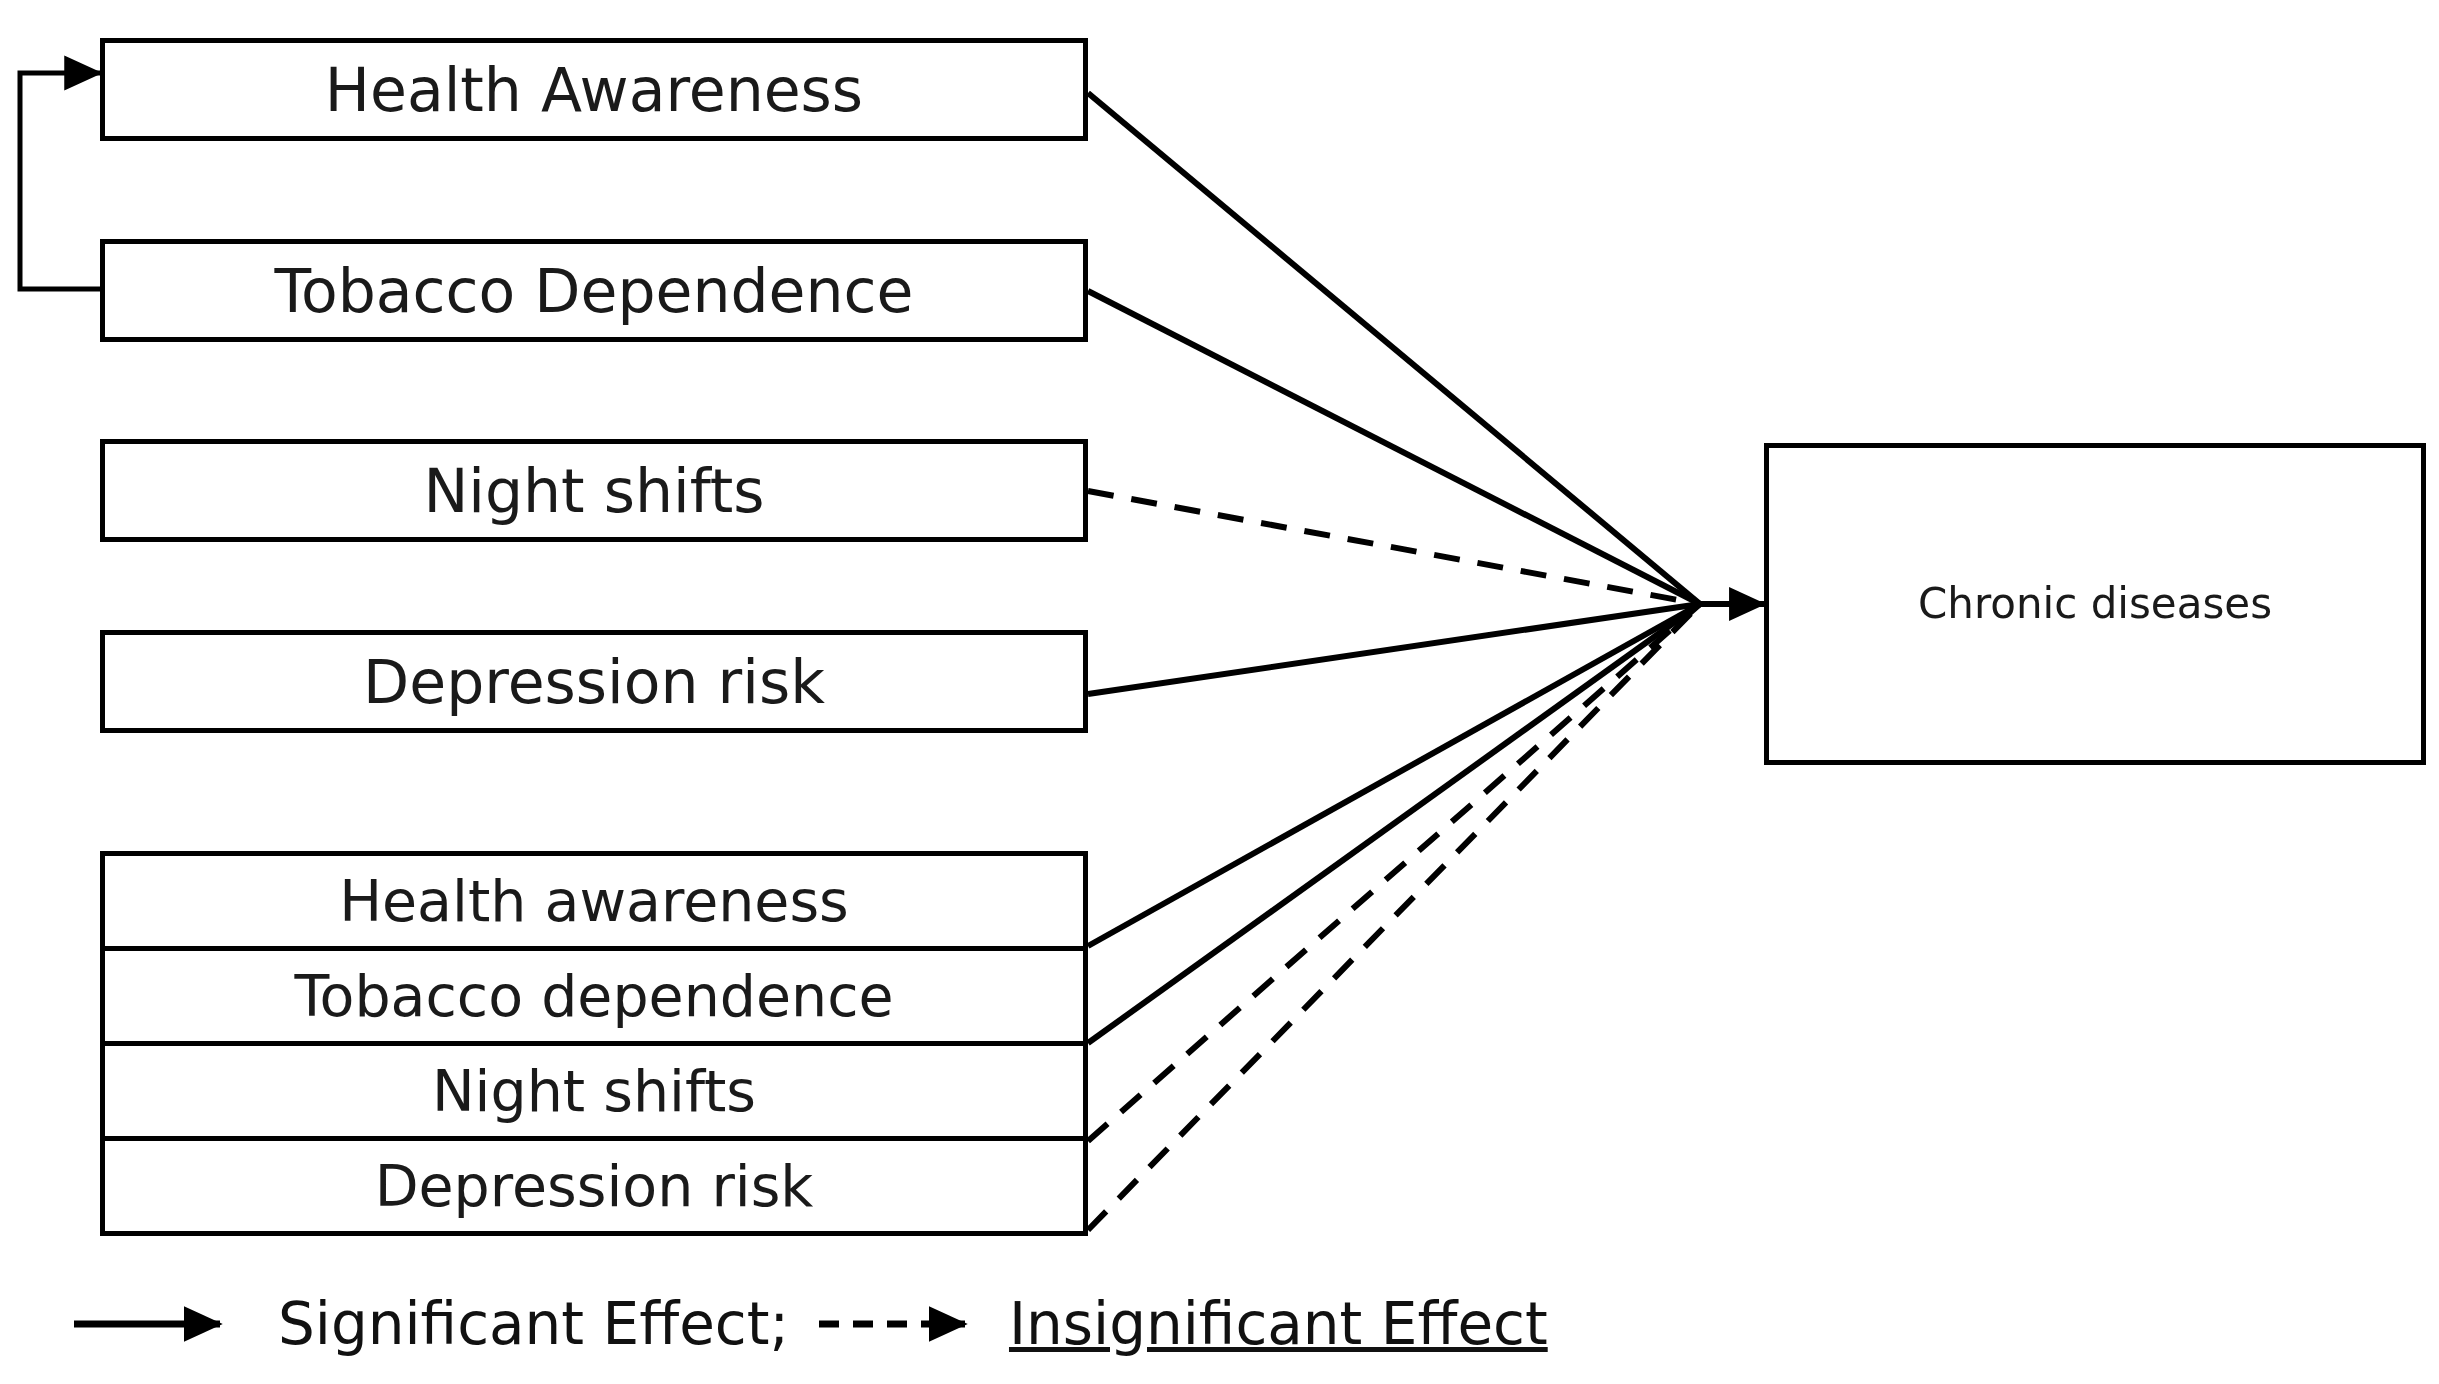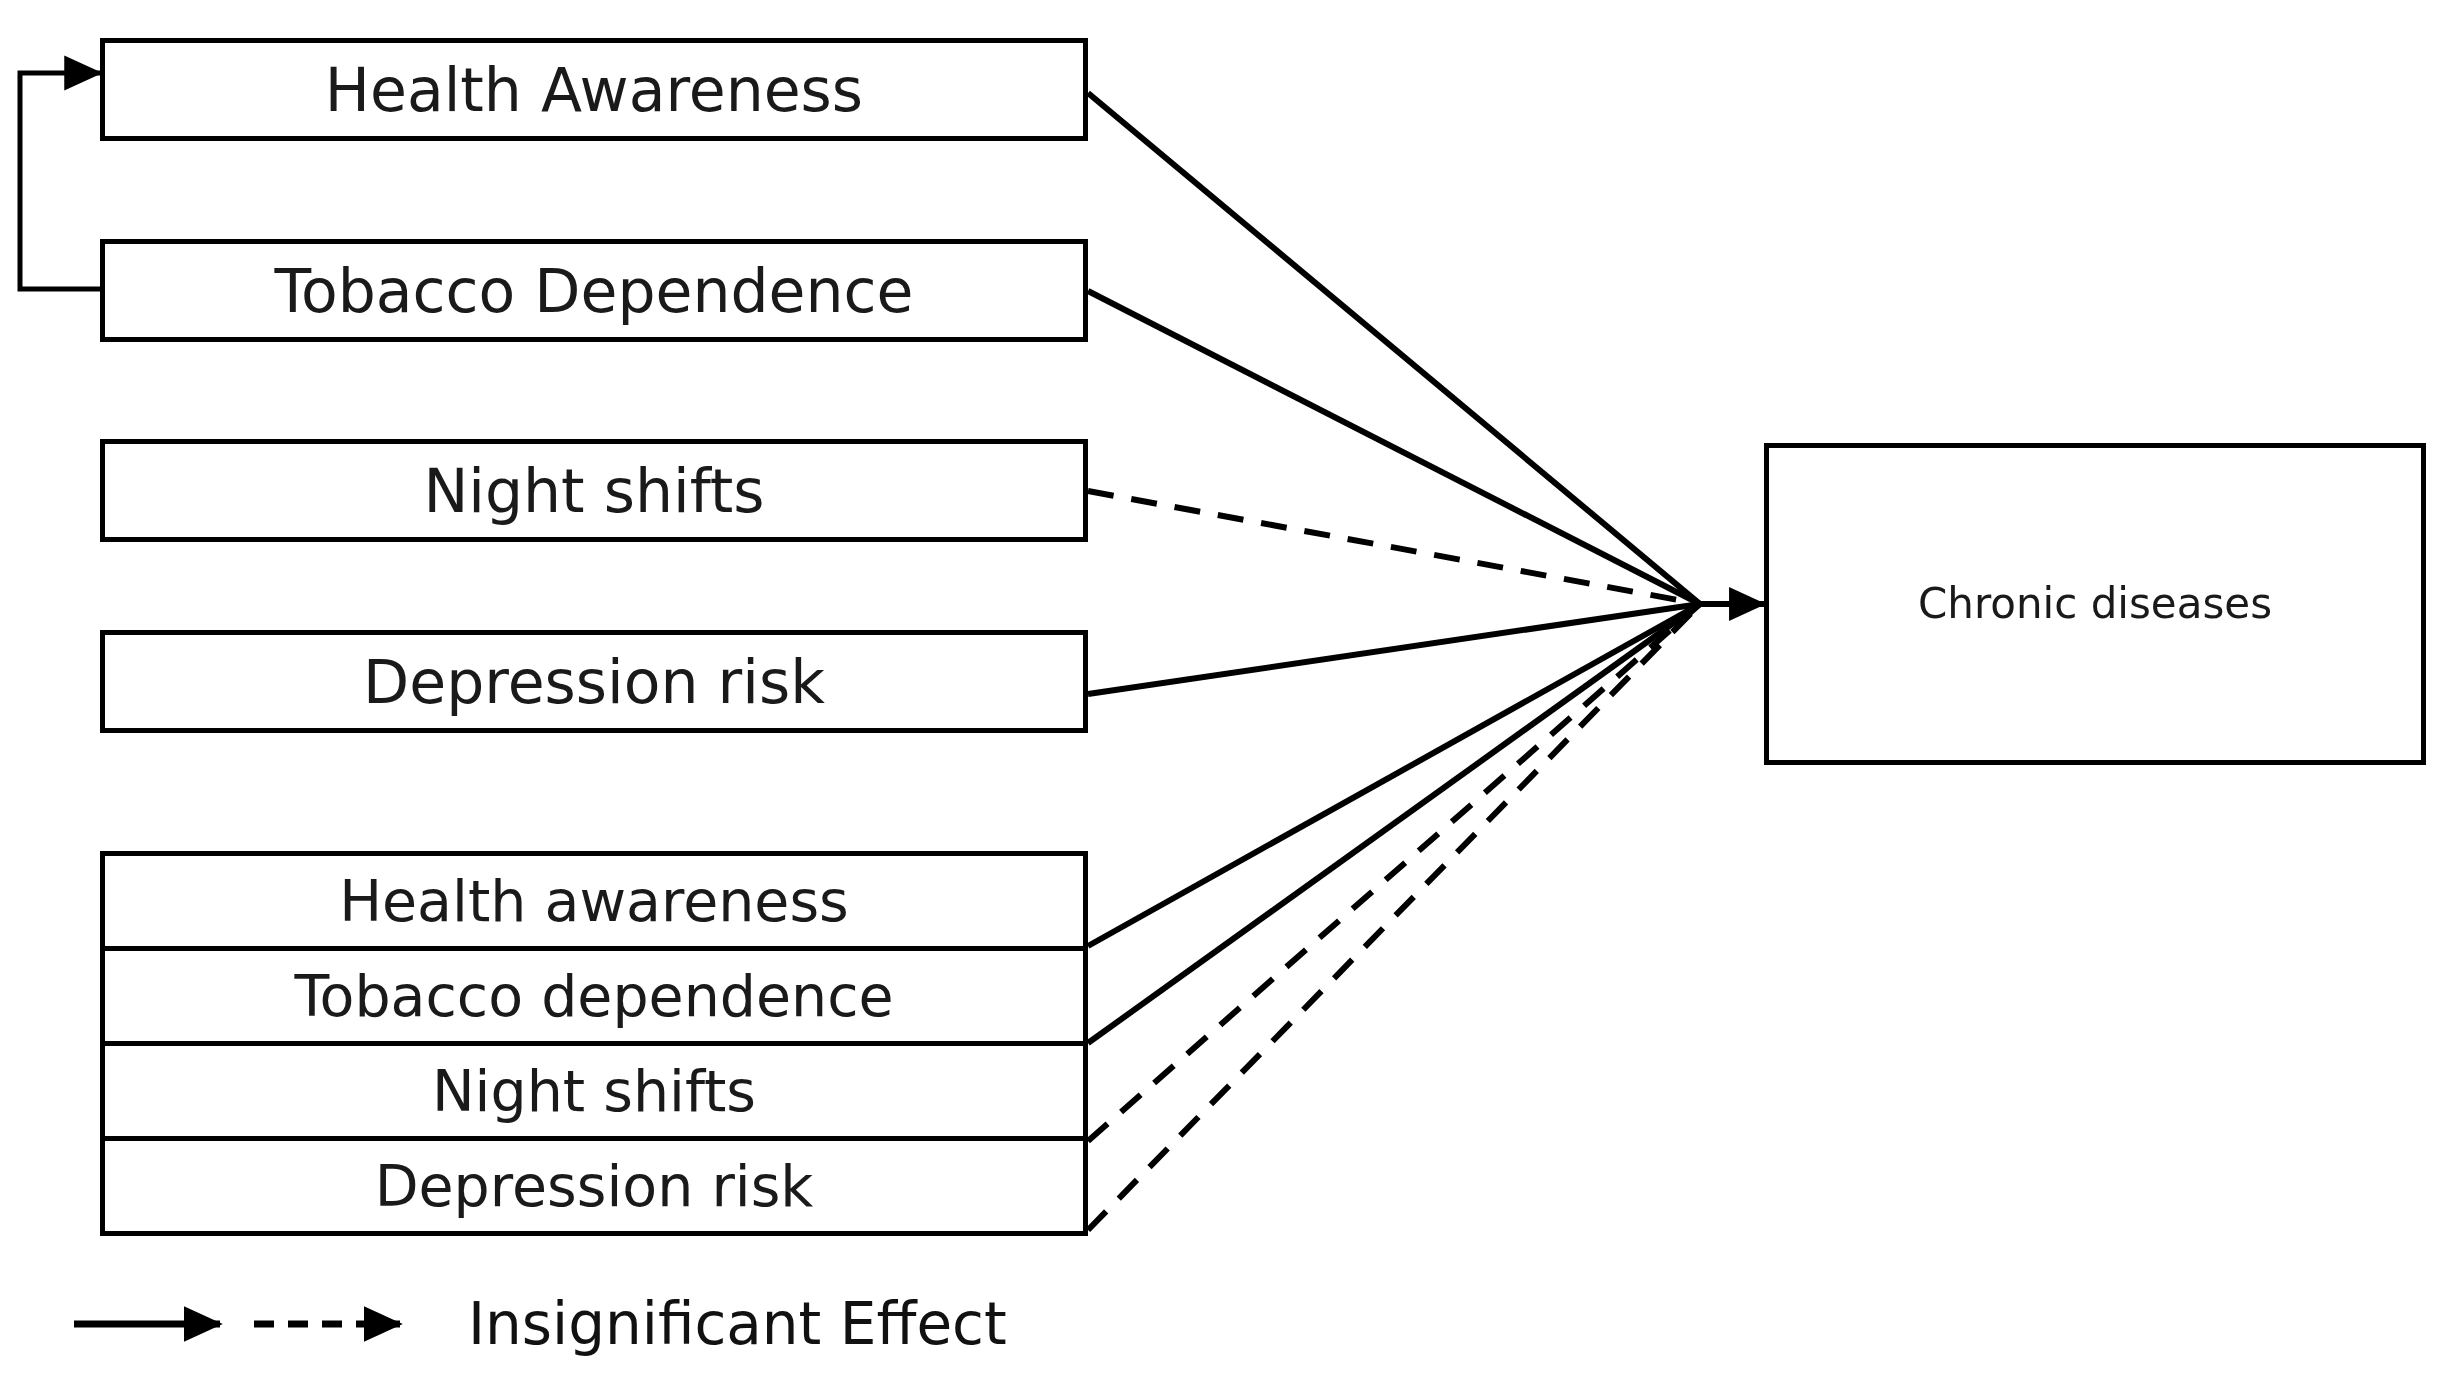--- a/index.html
+++ b/index.html
@@ -87,21 +87,21 @@
     display: flex;
     align-items: center;
   }
   #legend .legend-text {
     font-size: 58px;
     color: #111111;
     white-space: nowrap;
     line-height: 1;
   }
   #legend-sig-text   { margin-left: 28px; margin-right: 26px; }
-  #legend-insig-text { margin-left: 38px; }
+  #legend-insig-text { margin-left: 14px; text-decoration: underline; }
   .legend-key { display: inline-block; line-height: 0; }
 </style>
 </head>
 <body>
 
 <div id="diagram-root">
 
   <svg id="diagram-svg" viewBox="0 0 2439 1384">
     <defs>
       <marker id="arrow-solid" viewBox="0 0 10 10" refX="9.4" refY="5" markerWidth="6.2" markerHeight="6.2" orient="auto-start-reverse" markerUnits="strokeWidth">
@@ -172,20 +172,21 @@
   </div>
 
   <div id="legend">
 
     <span class="legend-key">
       <svg width="180" height="60" viewBox="0 0 180 60">
         <path d="M 4 30 L 150 30" fill="none" stroke="#000000" stroke-width="7" marker-end="url(#arrow-legend)"></path>
       </svg>
     </span>
 
+    <span class="legend-text" id="legend-sig-text">Significant Effect;</span>
 
     <span class="legend-key">
       <svg width="180" height="60" viewBox="0 0 180 60">
         <path d="M 4 30 L 150 30" fill="none" stroke="#000000" stroke-width="7" stroke-dasharray="20 14" marker-end="url(#arrow-legend)"></path>
       </svg>
     </span>
 
     <span class="legend-text" id="legend-insig-text">Insignificant Effect</span>
   </div>
 

